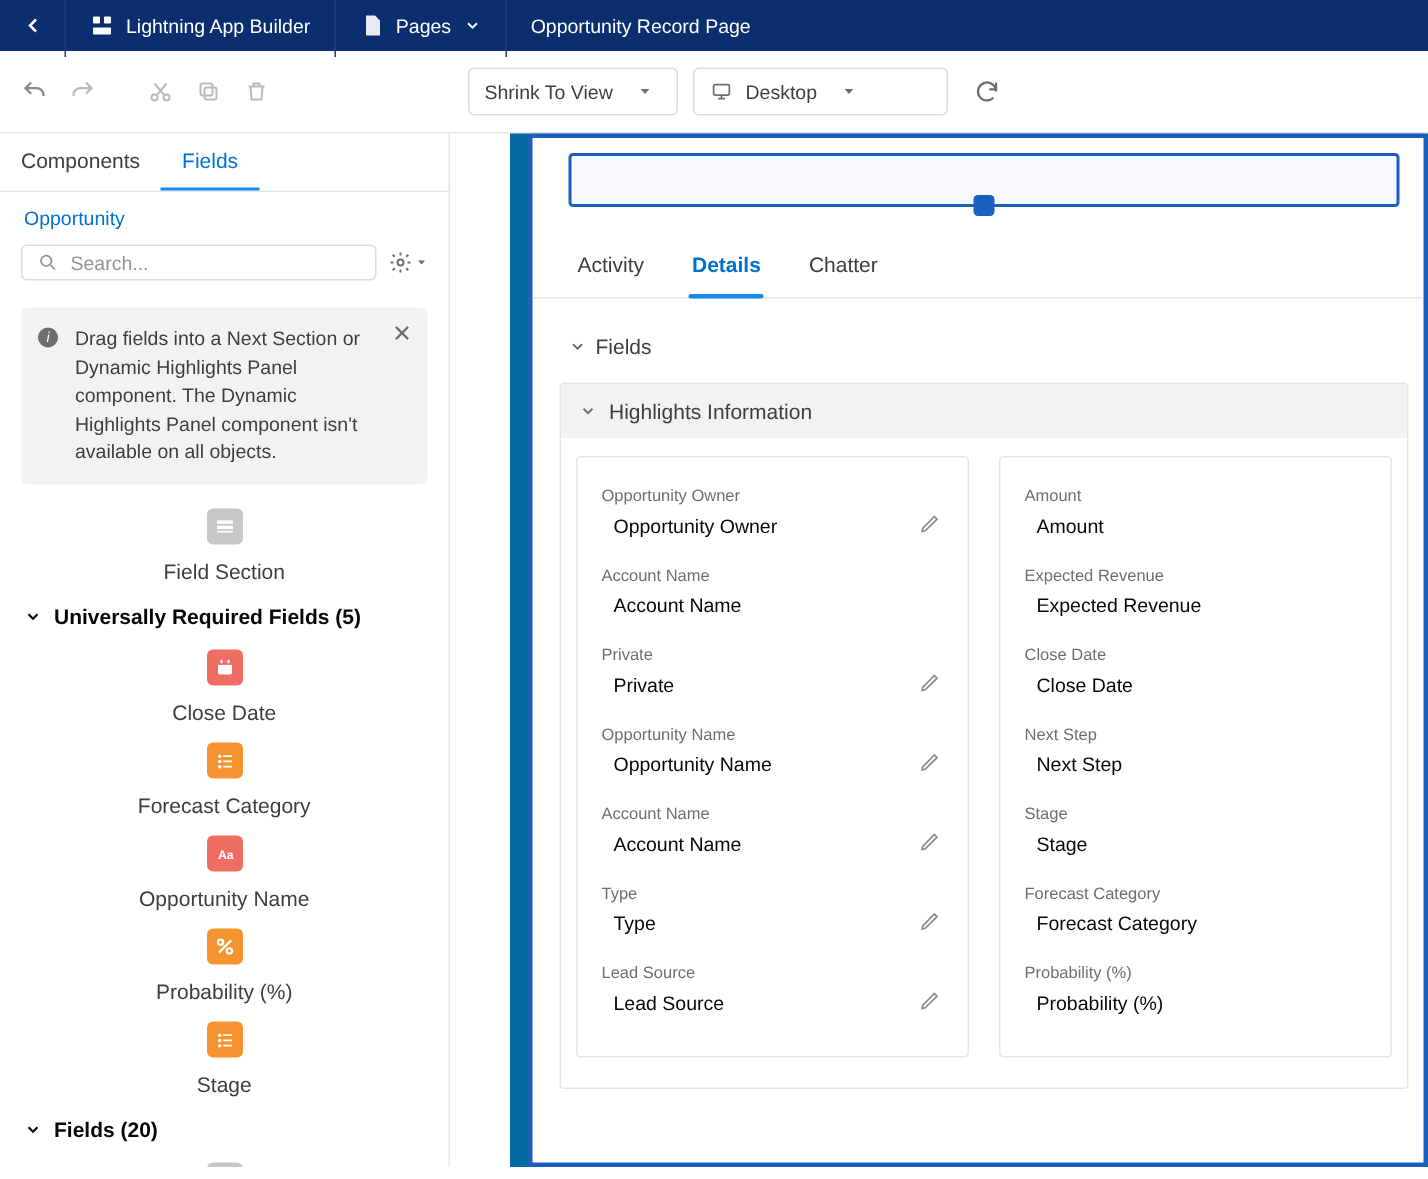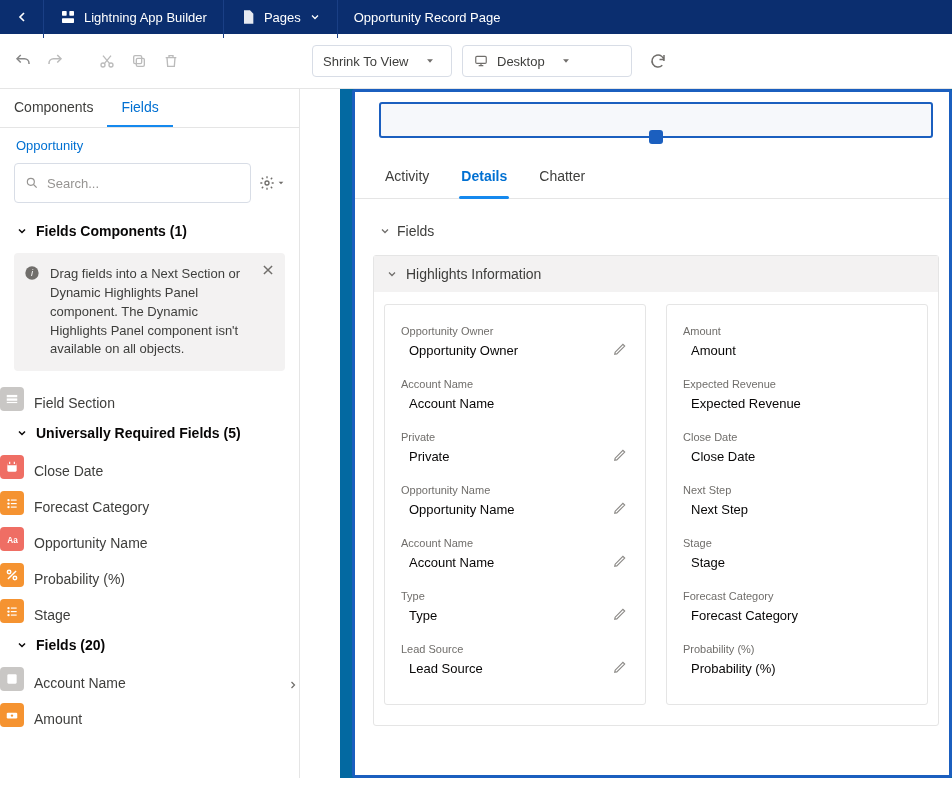--- a/index.html
+++ b/index.html
@@ -25,28 +25,28 @@
 
 
 .body { display:flex; height: calc(786px - 42px - 55px); }
 .sidebar { width: 300px; border-right:1px solid #e5e5e5; display:flex; flex-direction:column; overflow:hidden;}
 .tabs { display:flex; border-bottom:1px solid #e5e5e5; }
 .tabs .tab { padding:10px 14px; font-size:14px; color:#3e3e3c; cursor:pointer; }
 .tabs .tab.active { color:#0070d2; border-bottom:2px solid #1589ee; font-weight:500;}
 .crumb { padding:10px 16px 6px; font-size:13px; }
 .crumb a { color:#0070d2; text-decoration:none; }
 .searchrow { display:flex; align-items:center; padding:4px 14px 12px; gap:8px;}
-.searchbox { flex:1; border:1px solid #d8dde6; border-radius:4px; height:40px; display:flex; align-items:center; padding:0 10px; color:#969492; font-size:13px;}
+.searchbox { flex:1; border:1px solid #d8dde6; border-radius:4px; height:24px; display:flex; align-items:center; padding:0 10px; color:#969492; font-size:13px;}
 .searchbox svg { margin-right:8px; flex-shrink:0;}
 .gear { width:26px; color:#706e6b; display:flex; align-items:center; gap:2px; cursor:pointer;}
 .section-head { padding:8px 16px; display:flex; align-items:center; gap:8px; color:#080707; font-size:14px; font-weight:600; cursor:pointer;}
 .info-box { margin:6px 14px 10px; background:#f3f2f2; border-radius:4px; padding:12px 34px 12px 36px; position:relative; font-size:13px; color:#3e3e3c; line-height:1.45;}
 .info-box .info-i { position:absolute; left:10px; top:12px; color:#706e6b;}
 .info-box .close-x { position:absolute; right:10px; top:10px; color:#706e6b; cursor:pointer;}
-.li-row { display:flex; align-items:flex-end; padding:6px 0; gap:10px; font-size:14px; color:#3e3e3c; cursor:pointer;}
+.li-row { display:flex; align-items:center; padding:6px 32px; gap:10px; font-size:14px; color:#3e3e3c; cursor:pointer;flex-direction:column;}
 .li-row .ic { width:24px; height:24px; border-radius:4px; display:flex; align-items:center; justify-content:center; flex-shrink:0;}
 .li-row .ic.grey { background:#c9c7c5; color:#fff;}
 .li-row .ic.red { background:#ef6e64; color:#fff;}
 .li-row .ic.orange { background:#f59331; color:#fff;}
 .li-row .ic.redish { background:#ef6e64; color:#fff;}
 .li-row .chev { margin-left:auto; color:#706e6b;}
 
 
 .canvas { flex:1; background:#0369a1; position:relative; overflow:hidden;margin-left:40px;}
 .stage-wrap { position:absolute; left:12px; top:0; right:0; bottom:0; border:3px solid #1b5fbf; border-radius:3px; background:#fff; overflow-y:auto;}
@@ -179,26 +179,20 @@
         <svg width="16" height="16" viewBox="0 0 24 24" fill="none" stroke="#706e6b" stroke-width="2">
             <circle cx="12" cy="12" r="3"></circle>
             <path d="M12 2v3M12 19v3M4.2 4.2l2.1 2.1M17.7 17.7l2.1 2.1M2 12h3M19 12h3M4.2 19.8l2.1-2.1M17.7 6.3l2.1-2.1"></path>
           </svg>
         <svg width="8" height="8" viewBox="0 0 24 24" fill="#706e6b">
             <path d="M5 8l7 8 7-8z"></path>
           </svg>
       </div>
     </div>
 
-    <div class="section-head">
-      <svg width="12" height="12" viewBox="0 0 24 24" fill="none" stroke="#080707" stroke-width="3">
-          <path d="M6 9l6 6 6-6"></path>
-        </svg>
-      <span>Fields Components (1)</span>
-    </div>
     <div class="info-box">
       <span class="info-i">
           <svg width="16" height="16" viewBox="0 0 24 24" fill="#706e6b">
             <circle cx="12" cy="12" r="10"></circle>
             <text x="12" y="17" text-anchor="middle" fill="#fff" font-size="14" font-family="serif" font-style="italic">i</text>
           </svg>
         </span>
       <span>Drag fields into a Next Section or Dynamic Highlights Panel component. The Dynamic Highlights Panel component isn't available on all objects.</span>
       <span class="close-x">
           <svg width="14" height="14" viewBox="0 0 24 24" fill="none" stroke="#706e6b" stroke-width="2.5">

